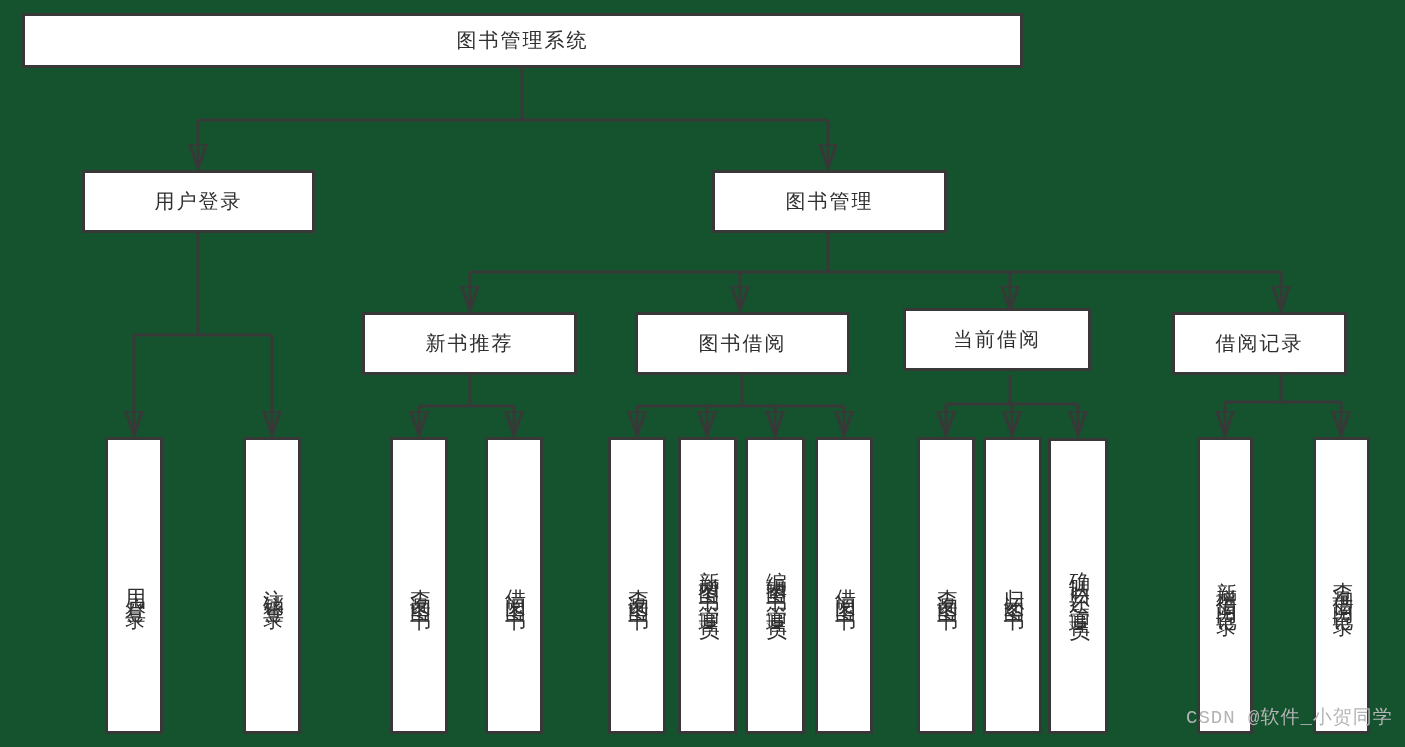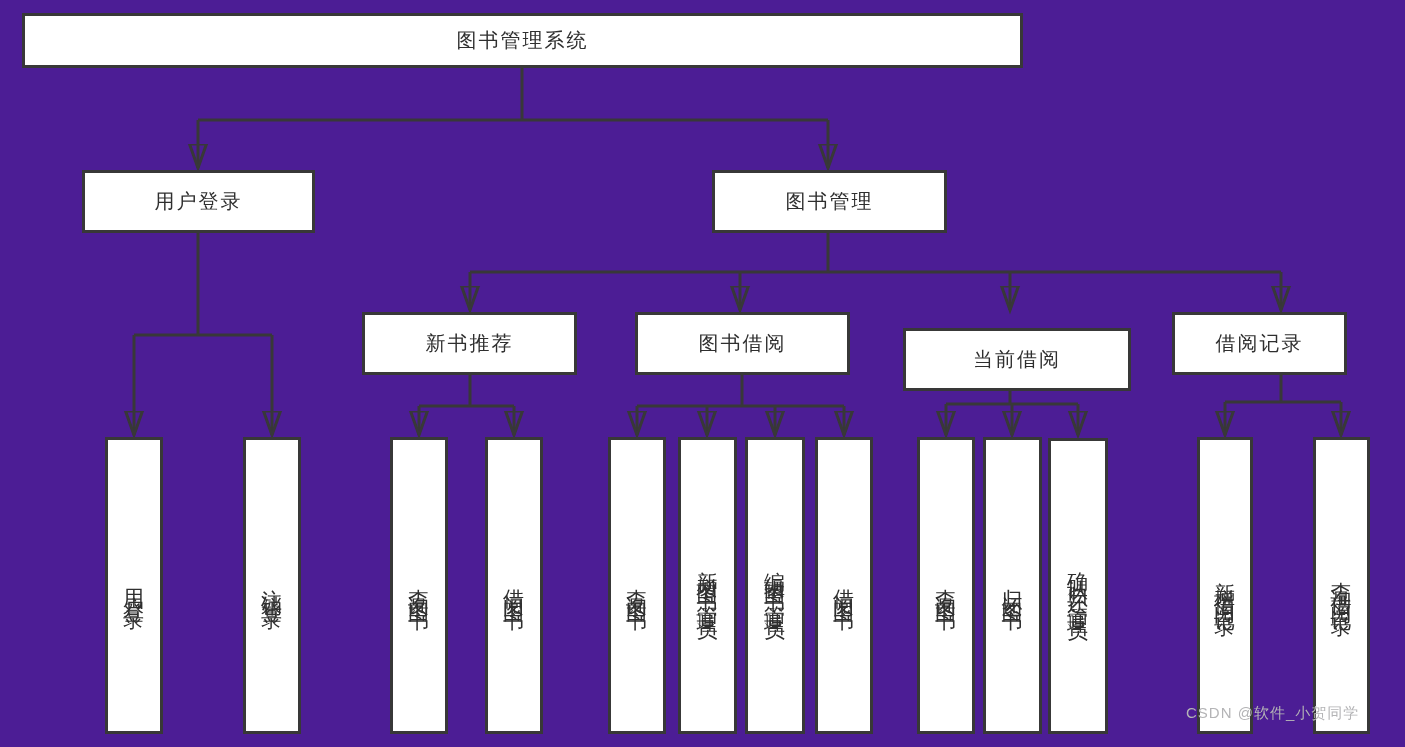--- a/index.html
+++ b/index.html
@@ -1,21 +1,21 @@
 <!DOCTYPE html>
 <html><head>
 <meta charset="utf-8">
 <style>
   html, body { margin: 0; padding: 0; background: #ffffff; }
   .canvas {
     position: relative;
     width: 1405px;
     height: 747px;
-    background: #4c1d95;
-    font-family: Liberation Sans, sans-serif;
+    background: #14532d;
+    font-family: Liberation Mono, monospace;
     overflow: hidden;
   }
   .wires { position: absolute; left: 0; top: 0; width: 1405px; height: 747px; }
   .wires path { stroke: #383838; stroke-width: 3; fill: none; }
   .node {
     position: absolute;
     box-sizing: border-box;
     border: 3px solid #383838;
     background: #ffffff;
     display: flex;
@@ -32,21 +32,21 @@
     text-orientation: mixed;
     font-size: 21px;
     letter-spacing: 7px;
     line-height: 1;
     color: #2f2f2f;
   }
   .watermark {
     position: absolute;
     left: 1186px;
     top: 704px;
-    font-size: 15px;
+    font-size: 19px;
     color: #b4b4b6;
     letter-spacing: 1px;
     z-index: 5;
     white-space: nowrap;
   }
 </style>
 </head>
 <body>
 
 <div class="canvas">
@@ -116,21 +116,21 @@
   <div class="node" style="left:712px; top:170px; width:235px; height:63px;">
     <span>图书管理</span>
   </div>
 
   <div class="node" style="left:635px; top:312px; width:215px; height:63px;">
     <span>图书借阅</span>
   </div>
   <div class="node" style="left:362px; top:312px; width:215px; height:63px;">
     <span>新书推荐</span>
   </div>
-  <div class="node" style="left:903px; top:328px; width:228px; height:63px;">
+  <div class="node" style="left:903px; top:308px; width:188px; height:63px;">
     <span>当前借阅</span>
   </div>
   <div class="node" style="left:1172px; top:312px; width:175px; height:63px;">
     <span>借阅记录</span>
   </div>
 
   <div class="node leaf" style="left:105px; top:437px; width:58px; height:297px;">
     <span class="vtext">用户登录</span>
   </div>
   <div class="node leaf" style="left:243px; top:437px; width:58px; height:297px;">

